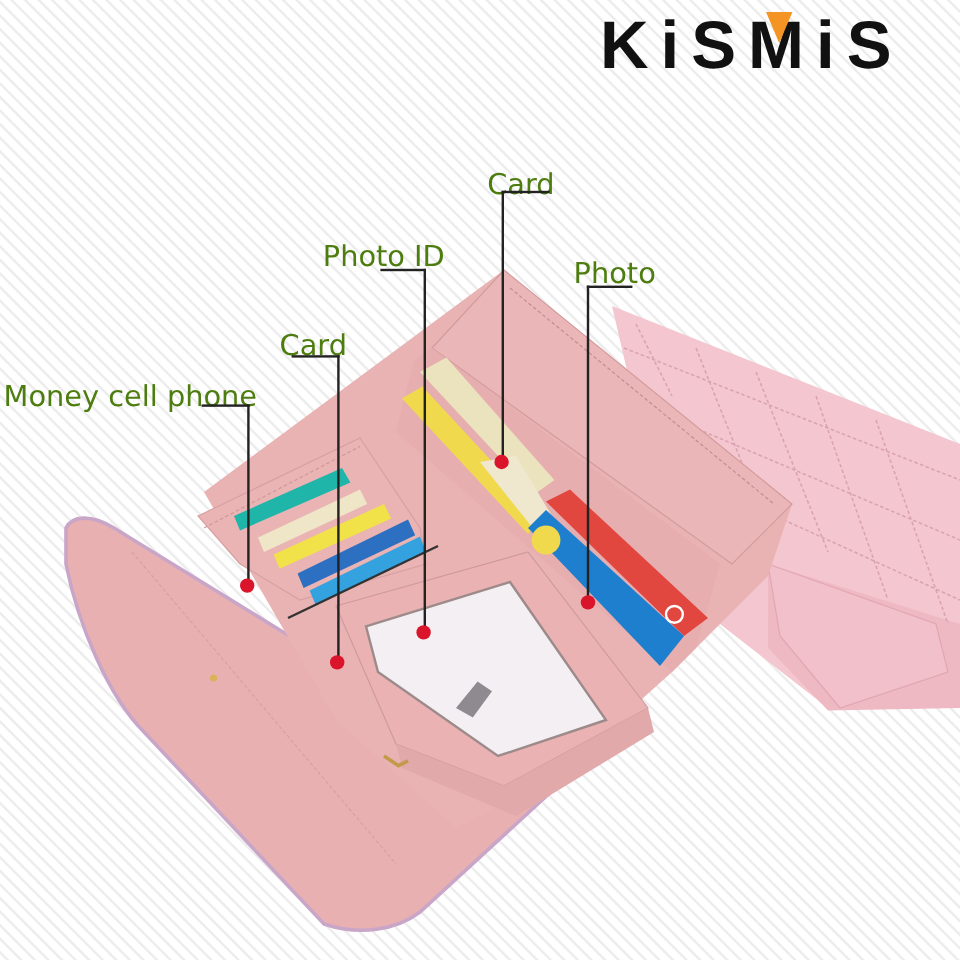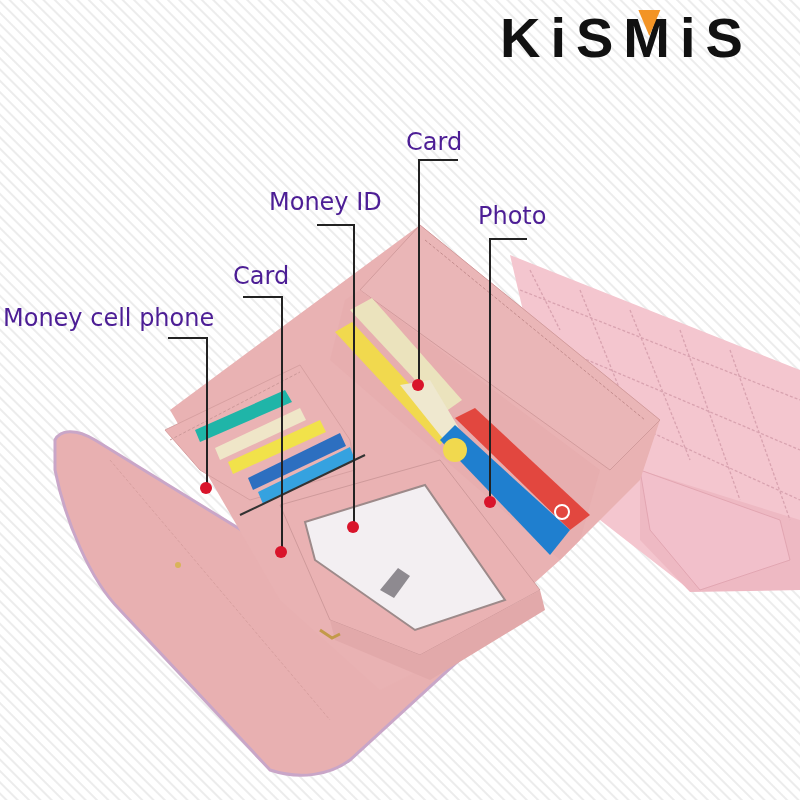--- a/index.html
+++ b/index.html
@@ -16,21 +16,21 @@
     font-size: 56px; letter-spacing: 10px; color: #111; line-height: 64px;
   }
   .logo .m { position: relative; display: inline-block; }
   .logo .m::after {
     content: ""; position: absolute; left: 50%; top: 4px; transform: translateX(-62%);
     border-left: 11px solid transparent; border-right: 11px solid transparent;
     border-top: 26px solid #f39425;
   }
   .label {
     position: absolute; font-family: "DejaVu Sans", sans-serif;
-    font-size: 24px; color: #4c1d95; white-space: nowrap; line-height: 28px;
+    font-size: 24px; color: #4d7c0f; white-space: nowrap; line-height: 28px; margin-top: 12px;
   }
   .leader { position: absolute; border-color: #222; border-style: solid; border-width: 0; }
   .dot { position: absolute; width: 12px; height: 12px; border-radius: 50%; background: #d9142b; transform: translate(-6px,-6px); }
   svg.wallet { position: absolute; left: 0; top: 0; }
 </style>
 </head>
 <body>
 
 <div class="stage">
 
@@ -89,21 +89,21 @@
     <path d="M380,590 l18,-22 l12,8 l-16,22 z" fill="#8e8a90"></path>
 
     <polygon points="330,620 420,655 540,590 545,610 430,680 335,640" fill="#e2a9aa"></polygon>
     <path d="M320,630 l12,8 l8,-4" stroke="#c39a4a" stroke-width="3" fill="none"></path>
   </svg>
 
   <div class="label" style="left:406px; top:128px;">Card</div>
   <div class="leader" style="left:418px; top:159px; width:38px; height:225px; border-top-width:2px; border-left-width:2px;"></div>
   <div class="dot" style="left:418px; top:385px;"></div>
 
-  <div class="label" style="left:269px; top:188px;">Money ID</div>
+  <div class="label" style="left:269px; top:188px;">Photo ID</div>
   <div class="leader" style="left:317px; top:224px; width:36px; height:302px; border-top-width:2px; border-right-width:2px;"></div>
   <div class="dot" style="left:353px; top:527px;"></div>
 
   <div class="label" style="left:478px; top:202px;">Photo</div>
   <div class="leader" style="left:489px; top:238px; width:36px; height:264px; border-top-width:2px; border-left-width:2px;"></div>
   <div class="dot" style="left:490px; top:502px;"></div>
 
   <div class="label" style="left:233px; top:262px;">Card</div>
   <div class="leader" style="left:243px; top:296px; width:38px; height:255px; border-top-width:2px; border-right-width:2px;"></div>
   <div class="dot" style="left:281px; top:552px;"></div>

